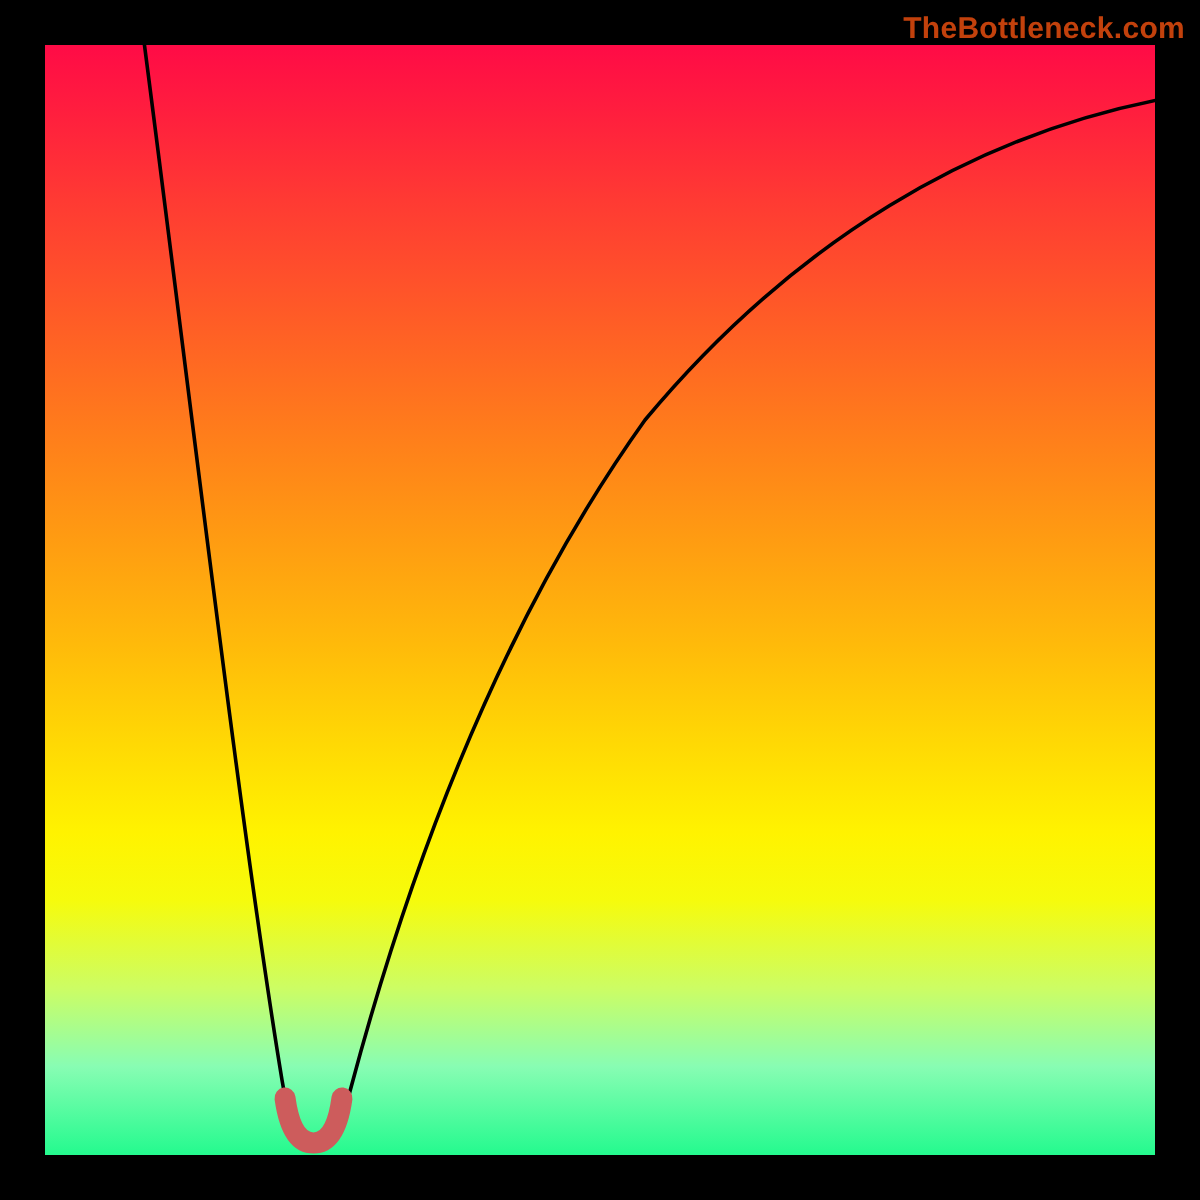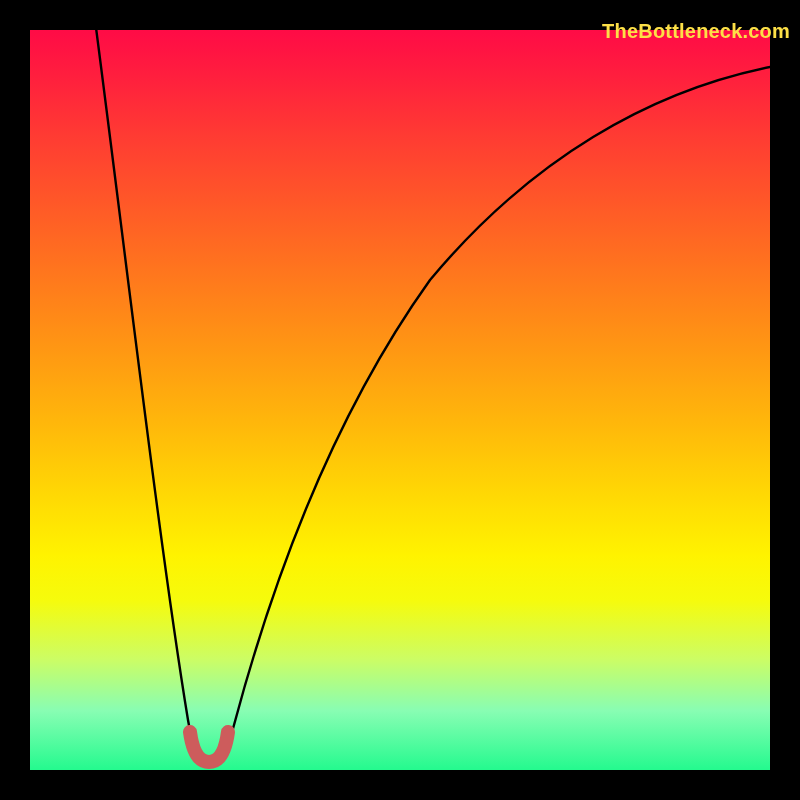--- a/index.html
+++ b/index.html
@@ -59,24 +59,24 @@
   }
   .curve path.well {
     stroke: #cd5c5c;
     stroke-width: 14;
     fill: none;
     stroke-linecap: round;
     stroke-linejoin: round;
   }
   .watermark {
     position: absolute;
-    top: 20px;
+    top: 8px;
     right: 10px;
     font: 600 20px Arial, Helvetica, sans-serif;
-    color: #fde047;
+    color: #c2410c;
     letter-spacing: 0.2px;
   }
 </style>
 </head>
 <body>
 
 <div class="frame">
   <div class="plot">
     <div class="gradient"></div>
     <svg class="curve" viewBox="0 0 740 740" preserveAspectRatio="none">

